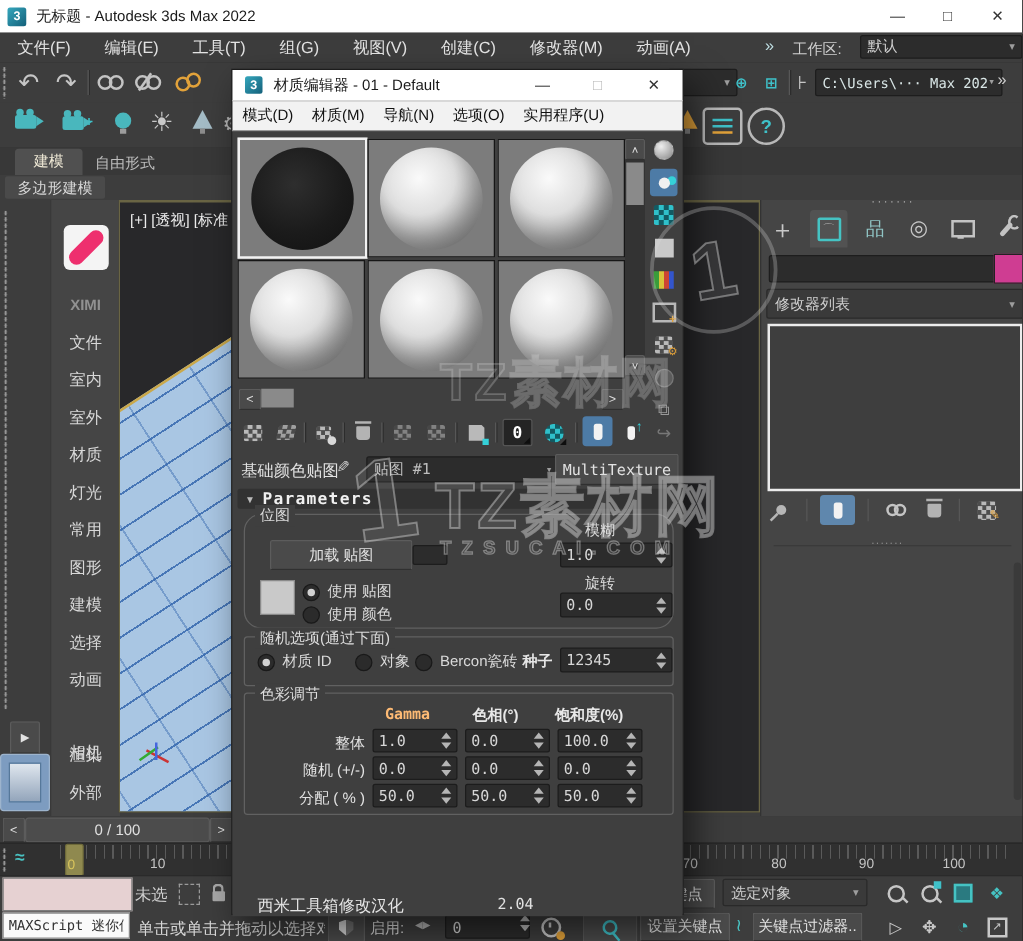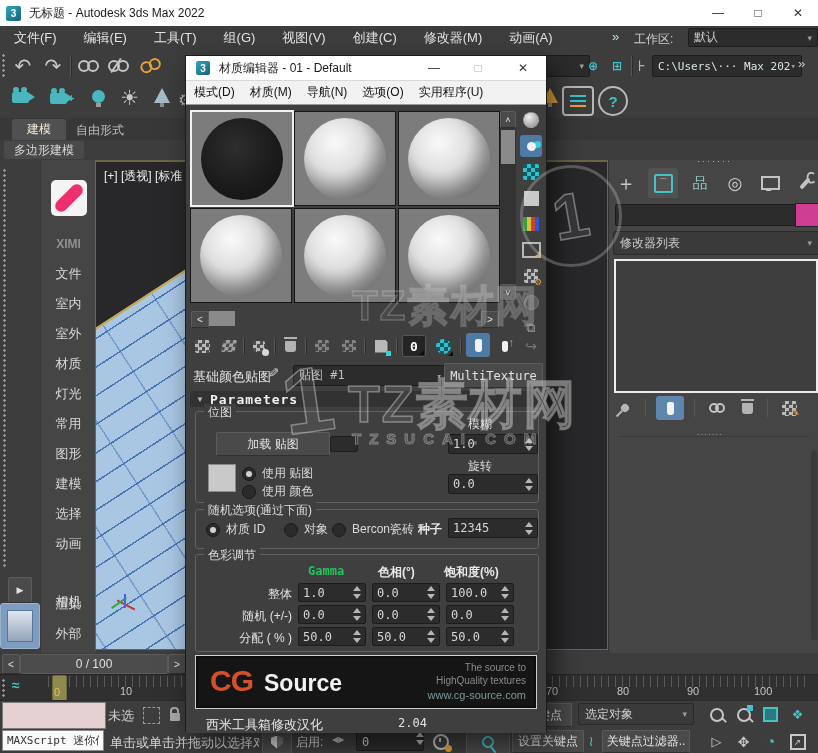--- a/index.html
+++ b/index.html
@@ -574,21 +574,21 @@
       </div>
       <div class="abs btn mono" style="left:258px;top:258px;width:97px;height:23px;font-size:12px;">
           <span>MultiTexture</span>
         </div>
 
       <div class="abs flex" style="left:4px;top:286px;width:351px;height:16px;background:#323232;border-radius:2px;padding-left:6px;box-sizing:border-box;">
         <span style="font-size:8px;color:#bbb;margin-right:6px;">▼</span>
         <span class="mono" style="font-weight:bold;font-size:13px;color:#f0f0f0;letter-spacing:1px;">Parameters</span>
       </div>
 
-      <div class="grp" style="left:9px;top:306px;width:342px;height:90px;">
+      <div class="grp" style="left:9px;top:306px;width:342px;height:90px;border-radius:14px;">
         <span class="glabel">位图</span>
         <div class="abs btn" style="left:20px;top:20px;width:112px;height:22px;">
             <span>加载 贴图</span>
           </div>
         <div class="abs field" style="left:134px;top:24px;width:16px;height:14px;"></div>
         <div class="abs" style="left:12px;top:52px;width:26px;height:26px;background:#c9c9c9;border:1px solid #8a8a8a;"></div>
         <div class="radrow" style="left:46px;top:53px;">
             <span class="rad on"></span>
             <span>使用 贴图</span>
           </div>
@@ -634,21 +634,21 @@
             <span>12345</span>
             <span class="ar">
               <span class="tu"></span>
               <span class="td"></span>
             </span>
           </div>
       </div>
 
       <div class="grp" style="left:9px;top:449px;width:342px;height:96px;">
         <span class="glabel">色彩调节</span>
-        <span class="abs mono" style="left:112px;top:9px;font-size:12px;font-weight:bold;color:#22c55e;">Gamma</span>
+        <span class="abs mono" style="left:112px;top:9px;font-size:12px;font-weight:bold;color:#fdba74;">Gamma</span>
         <span class="abs" style="left:182px;top:9px;font-size:12px;font-weight:bold;color:#e8e8e8;">色相(°)</span>
         <span class="abs" style="left:248px;top:9px;font-size:12px;font-weight:bold;color:#e8e8e8;">饱和度(%)</span>
 
         <span class="abs" style="left:0;top:31px;width:96px;text-align:right;font-size:12px;color:#e2e2e2;">整体</span>
         <div class="spn" style="left:102px;top:28px;width:58px;height:17px;">
             <span>1.0</span>
             <span class="ar">
               <span class="tu"></span>
               <span class="td"></span>
             </span>
@@ -708,27 +708,20 @@
           </div>
         <div class="spn" style="left:250px;top:72px;width:58px;height:17px;">
             <span>50.0</span>
             <span class="ar">
               <span class="tu"></span>
               <span class="td"></span>
             </span>
           </div>
       </div>
 
-      <div class="abs" style="left:9px;top:550px;width:342px;height:54px;background:#151515;border:1px solid #cfcfcf;box-shadow:inset 0 0 0 2px #0d0d0d;box-sizing:border-box;">
-        <span class="abs" style="left:14px;top:8px;font-size:30px;font-weight:bold;color:#d4502a;letter-spacing:-1px;">CG</span>
-        <span class="abs" style="left:68px;top:14px;font-size:23px;font-weight:bold;color:#f2f2f2;">Source</span>
-        <span class="abs" style="right:10px;top:6px;font-size:10px;color:#8a8a8a;">The source to</span>
-        <span class="abs" style="right:10px;top:19px;font-size:10px;color:#8a8a8a;">HighQuality textures</span>
-        <span class="abs" style="right:10px;top:33px;font-size:11px;color:#7f9898;">www.cg-source.com</span>
-      </div>
 
       <span class="abs" style="left:20px;top:611px;color:#e6e6e6;">西米工具箱修改汉化</span>
       <span class="abs mono" style="left:212px;top:611px;font-size:12px;color:#e0e0e0;">2.04</span>
     </div>
   </div>
 
   <div class="wm" style="left:282px;top:348px;font-size:92px;transform:rotate(-8deg);"><span>1</span></div>
   <div class="wm" style="left:348px;top:370px;font-size:52px;letter-spacing:2px;"><span>TZ素材网</span></div>
   <div class="wm" style="left:352px;top:430px;font-size:15px;letter-spacing:8px;-webkit-text-stroke:1px rgba(225,225,225,0.4);"><span>TZSUCAI.COM</span></div>
   <div class="wm" style="left:352px;top:278px;font-size:42px;letter-spacing:2px;opacity:.6;"><span>TZ素材网</span></div>

